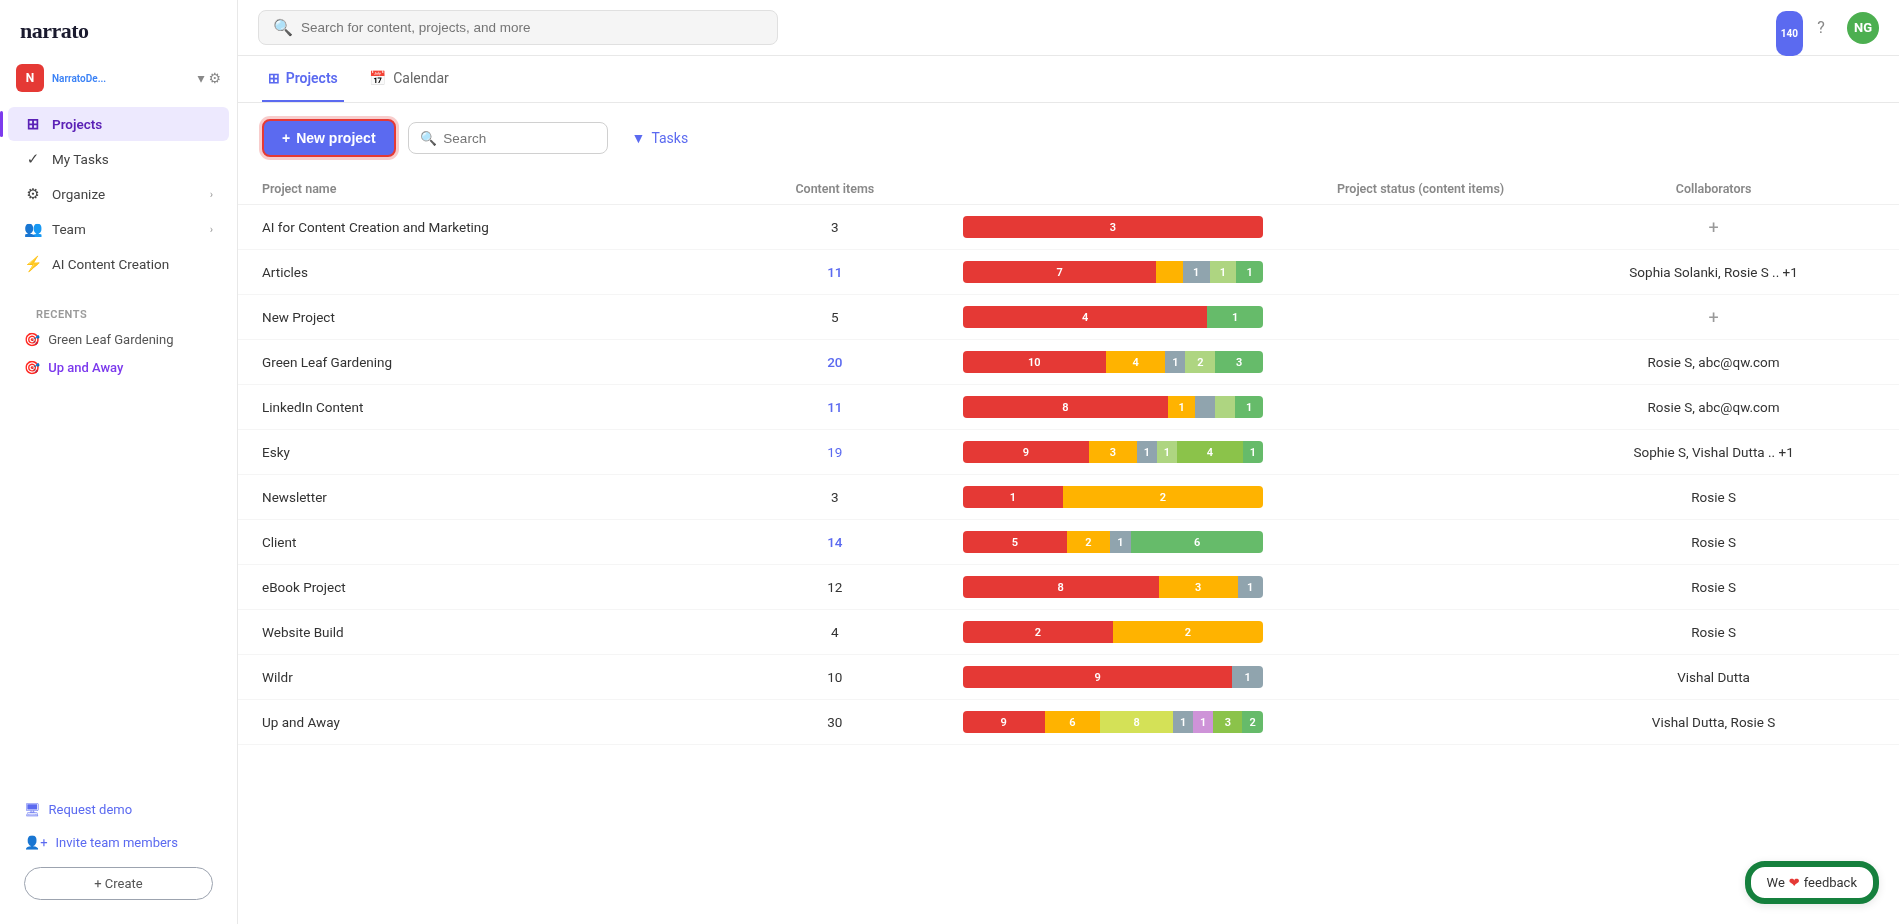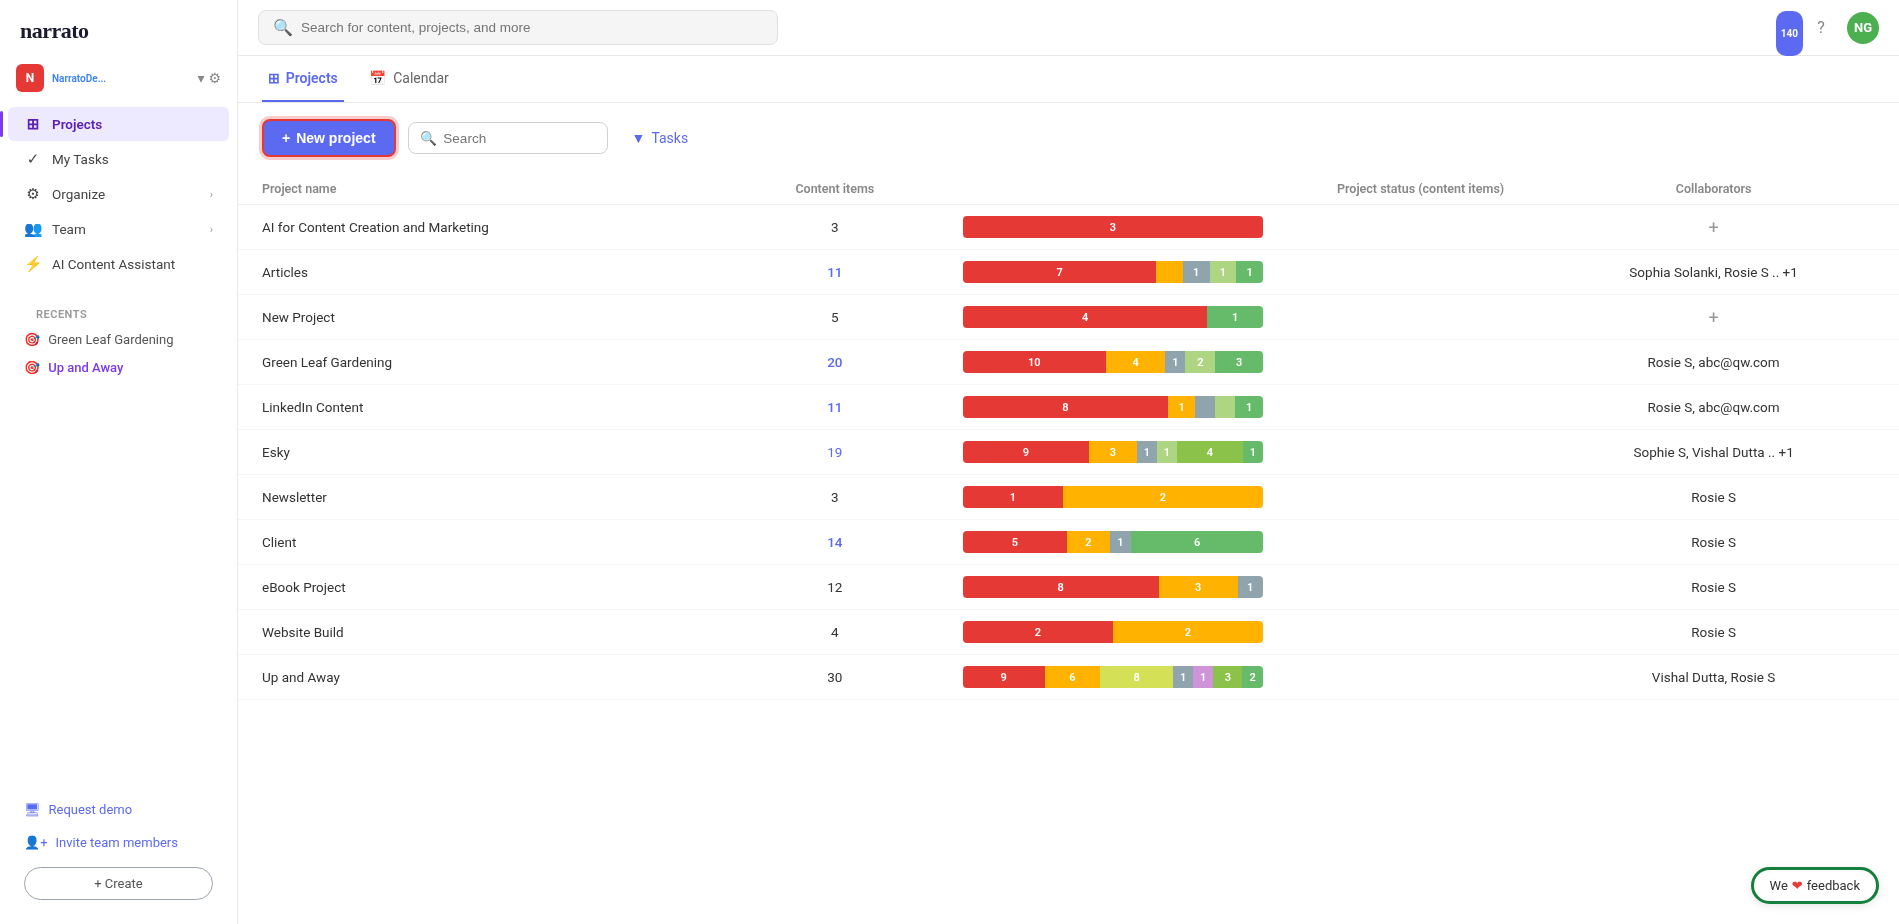--- a/index.html
+++ b/index.html
@@ -315,21 +315,21 @@
 
     .collaborators-cell { color: #555; font-size: 13px; }
     .add-collab { color: #999; font-size: 18px; cursor: pointer; }
 
     
     .feedback-btn {
       position: fixed;
       bottom: 20px;
       right: 20px;
       background: #fff;
-      border: 3px solid #15803d;
+      border: 6px solid #15803d;
       border-radius: 20px;
       padding: 8px 16px;
       font-size: 13px;
       color: #333;
       cursor: pointer;
       display: flex; align-items: center; gap: 4px;
       box-shadow: 0 2px 8px rgba(0,0,0,0.1);
     }
     .heart { color: #e53935; }
 
@@ -371,21 +371,21 @@
       <span>Organize</span>
       <span class="nav-arrow">›</span>
     </div>
     <div class="nav-item">
       <span class="nav-icon">👥</span>
       <span>Team</span>
       <span class="nav-arrow">›</span>
     </div>
     <div class="nav-item">
       <span class="nav-icon">⚡</span>
-      <span>AI Content Assistant</span>
+      <span>AI Content Creation</span>
     </div>
   </div>
 
   <div style="margin-top:12px;">
     <div class="sidebar-section-title">Recents</div>
     <div class="recent-item">
       <span class="recent-icon">🎯</span>
       <span>Green Leaf Gardening</span>
     </div>
     <div class="recent-item active">
@@ -582,20 +582,31 @@
             <td class="center">4</td>
             <td>
               <div class="status-bar">
                 <div class="status-segment" style="background: rgb(229, 57, 53); flex: 46 1 0%;">2</div>
                 <div class="status-segment" style="background: rgb(255, 179, 0); flex: 46 1 0%;">2</div>
               </div>
             </td>
             <td class="center collaborators-cell">Rosie S</td>
           </tr>
           <tr>
+            <td>Wildr</td>
+            <td class="center">10</td>
+            <td>
+              <div class="status-bar">
+                <div class="status-segment" style="background: rgb(229, 57, 53); flex: 88 1 0%;">9</div>
+                <div class="status-segment" style="background: rgb(144, 164, 174); flex: 10 1 0%;">1</div>
+              </div>
+            </td>
+            <td class="center collaborators-cell">Vishal Dutta</td>
+          </tr>
+          <tr>
             <td>Up and Away</td>
             <td class="center">30</td>
             <td>
               <div class="status-bar">
                 <div class="status-segment" style="background: rgb(229, 57, 53); flex: 28 1 0%;">9</div>
                 <div class="status-segment" style="background: rgb(255, 179, 0); flex: 19 1 0%;">6</div>
                 <div class="status-segment" style="background: rgb(212, 225, 87); flex: 25 1 0%;">8</div>
                 <div class="status-segment" style="background: rgb(144, 164, 174); flex: 4 1 0%;">1</div>
                 <div class="status-segment" style="background: rgb(206, 147, 216); flex: 4 1 0%;">1</div>
                 <div class="status-segment" style="background: rgb(139, 195, 74); flex: 10 1 0%;">3</div>

